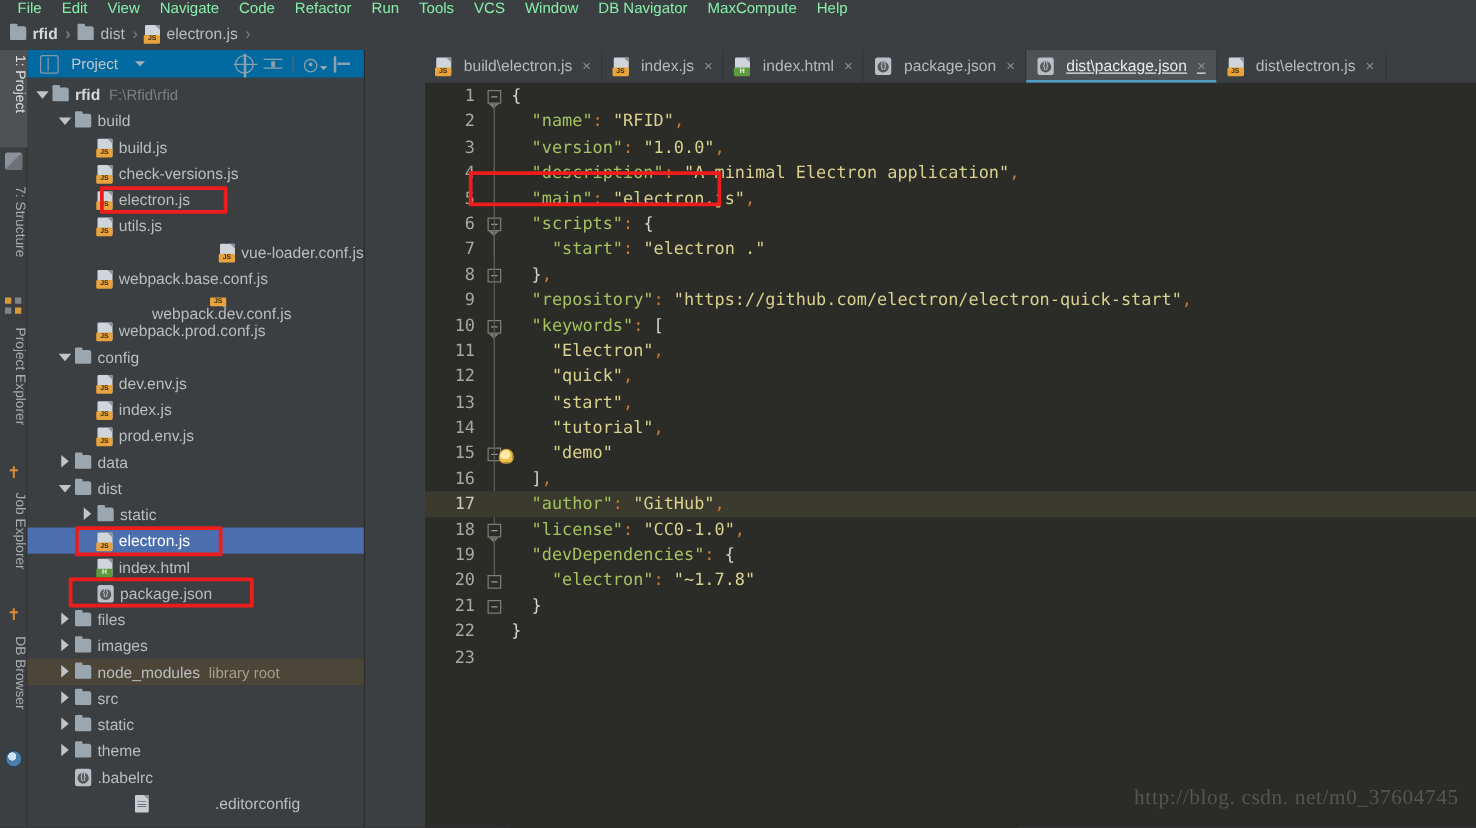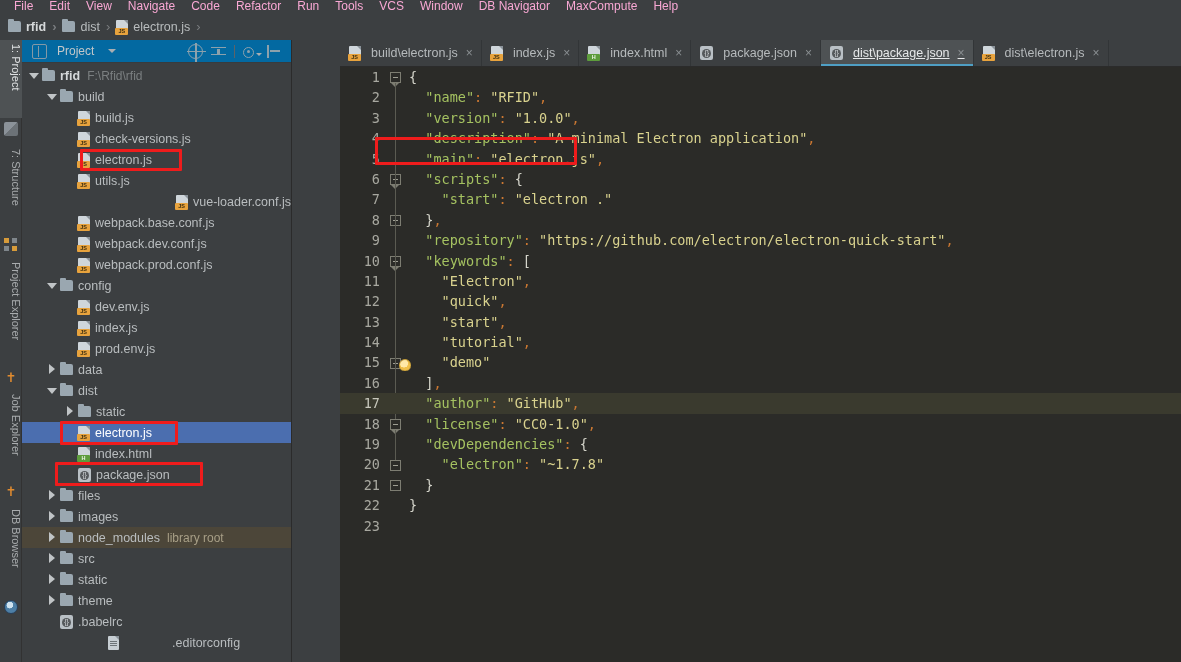--- a/index.html
+++ b/index.html
@@ -11,21 +11,21 @@
   }
   #app{ position:relative; width:1181px; height:662px; }
 
   
   .menubar{
     position:absolute; left:0; top:0; width:1181px; height:13px;
     background:#3c3f41; overflow:hidden;
     display:flex; align-items:flex-end; padding-left:6px;
   }
   .menubar .mi{
-    font-size:12px; color:#f9a8d4; padding:0 8px; line-height:13px;
+    font-size:12px; color:#86efac; padding:0 8px; line-height:13px;
     white-space:nowrap;
     margin-top:20px;
   }
 
   
   .breadcrumb{
     position:absolute; left:0; top:13px; width:1181px; height:27px;
     background:#3c3f41; display:flex; align-items:center; padding-left:8px;
   }
   .crumb{ display:flex; align-items:center; font-size:12.5px; color:#b8bcbd; }
@@ -288,21 +288,21 @@
         <div class="row" style="padding-left: 42px; justify-content: flex-end;">
           <span class="arrow "></span>
           <span class="ic ic-js"></span>
           <span class="lbl">vue-loader.conf.js</span>
         </div>
         <div class="row" style="padding-left: 42px;">
           <span class="arrow "></span>
           <span class="ic ic-js"></span>
           <span class="lbl">webpack.base.conf.js</span>
         </div>
-        <div class="row" style="padding-left: 42px;">
+        <div class="row" style="padding-left: 42px; flex-direction: column;">
           <span class="arrow "></span>
           <span class="ic ic-js"></span>
           <span class="lbl">webpack.dev.conf.js</span>
         </div>
         <div class="row" style="padding-left: 42px;">
           <span class="arrow "></span>
           <span class="ic ic-js"></span>
           <span class="lbl">webpack.prod.conf.js</span>
         </div>
         <div class="row" style="padding-left: 24px;">
@@ -544,13 +544,14 @@
           </div>
         </div>
     </div>
   </div>
 
   <div class="redbox" style="left:80px;top:149px;width:102px;height:22px;"></div>
   <div class="redbox" style="left:60px;top:421px;width:118px;height:24px;"></div>
   <div class="redbox" style="left:55px;top:462px;width:148px;height:24px;"></div>
   <div class="redbox" style="left:375px;top:137px;width:202px;height:28px;"></div>
 
+  <div class="watermark">http://blog. csdn. net/m0_37604745</div>
 </div>
 
 </body></html>

